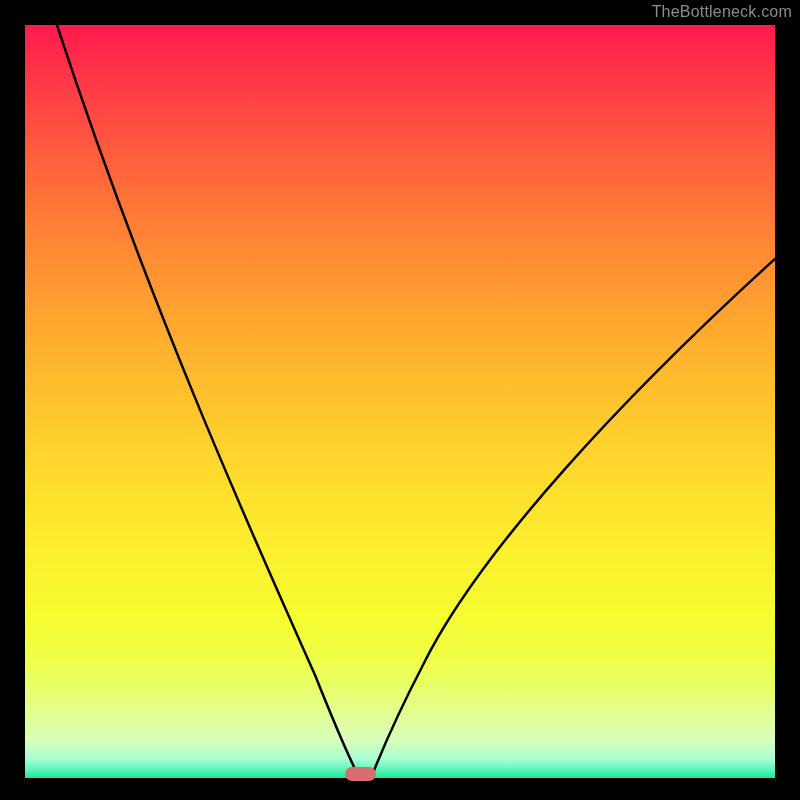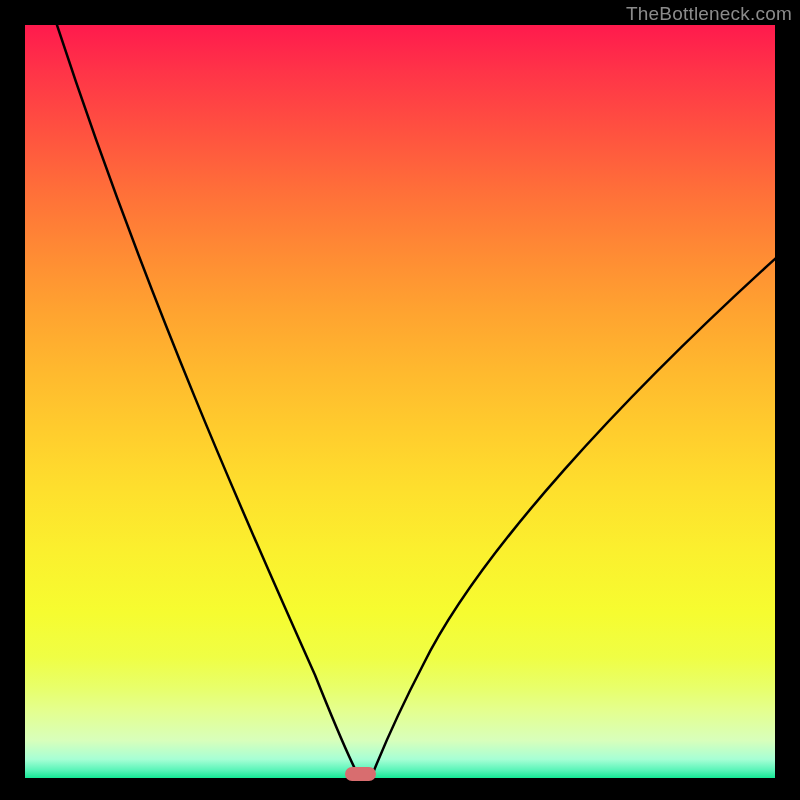--- a/index.html
+++ b/index.html
@@ -32,21 +32,21 @@
       #d8ffbb 95%,
       #a7ffd5 97.5%,
       #57f4b8 99%,
       #15e896 100%
     );
   }
   .watermark {
     position: absolute;
     top: 3px; right: 8px;
     font-family: Arial, Helvetica, sans-serif;
-    font-size: 19px;
+    font-size: 16px;
     color: #8b8b8b;
     letter-spacing: 0.2px;
   }
   .curve {
     position: absolute;
     left: 25px; top: 25px;
     width: 750px; height: 753px;
   }
   .pill {
     position: absolute;

